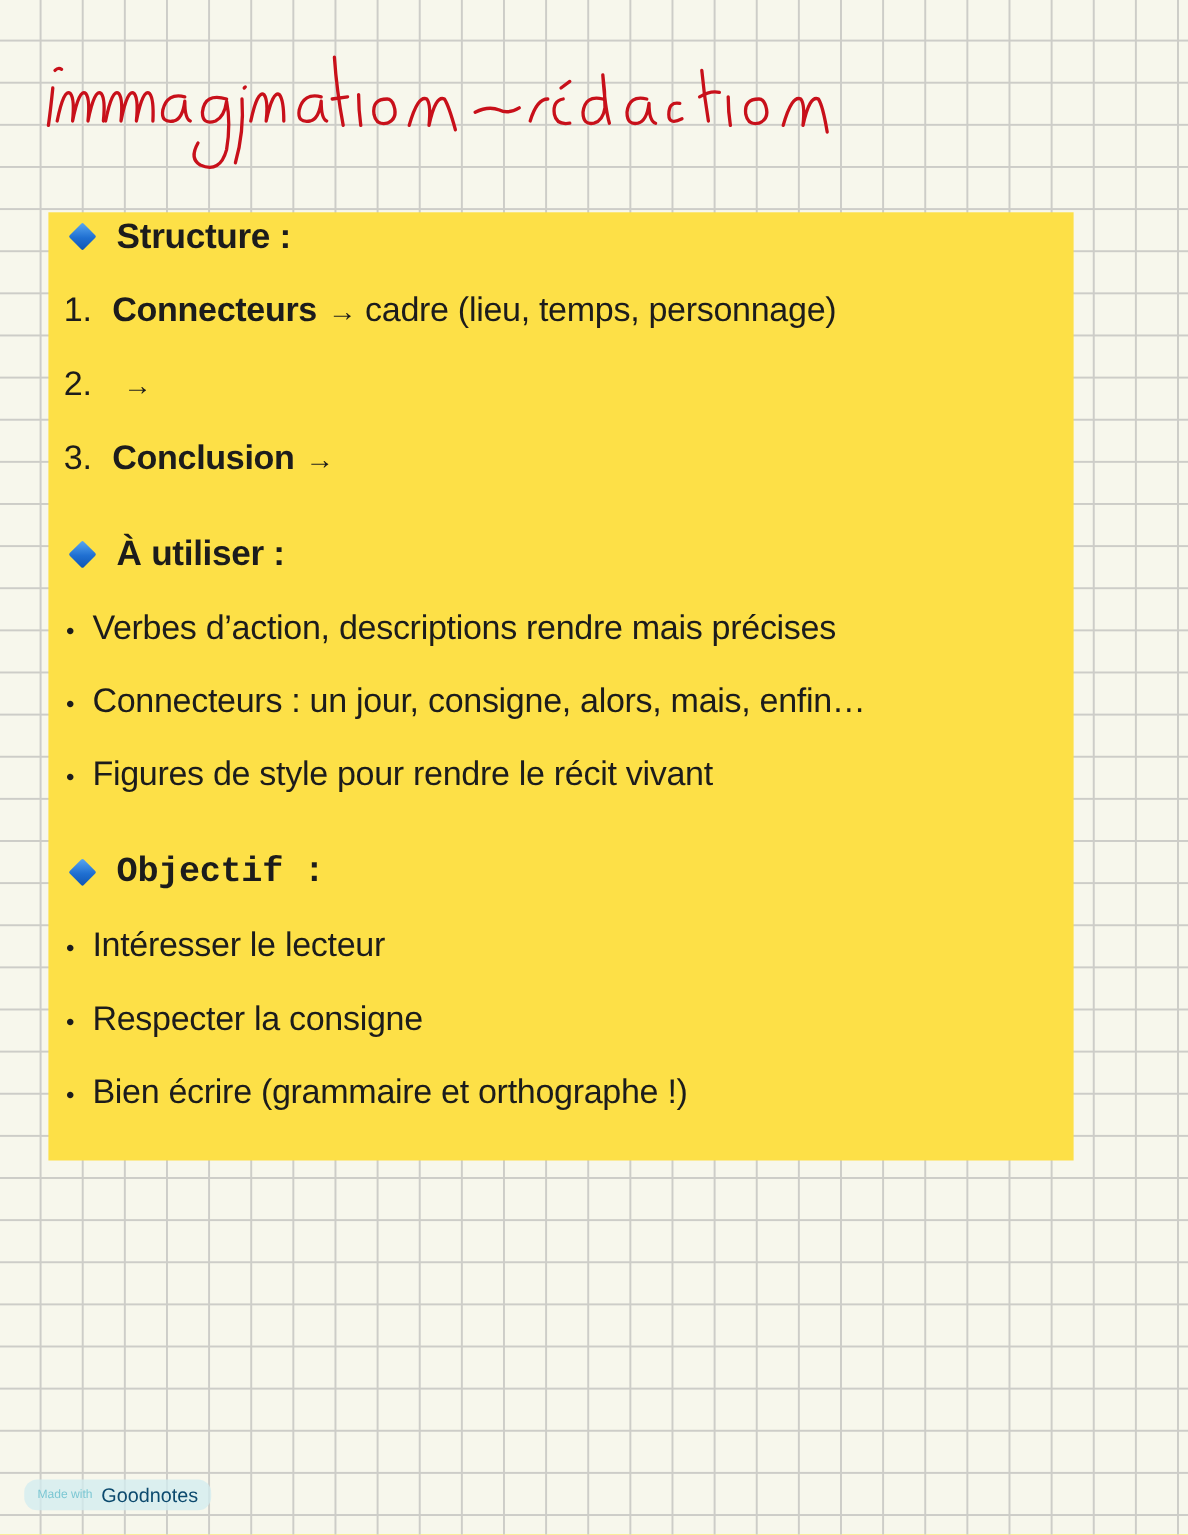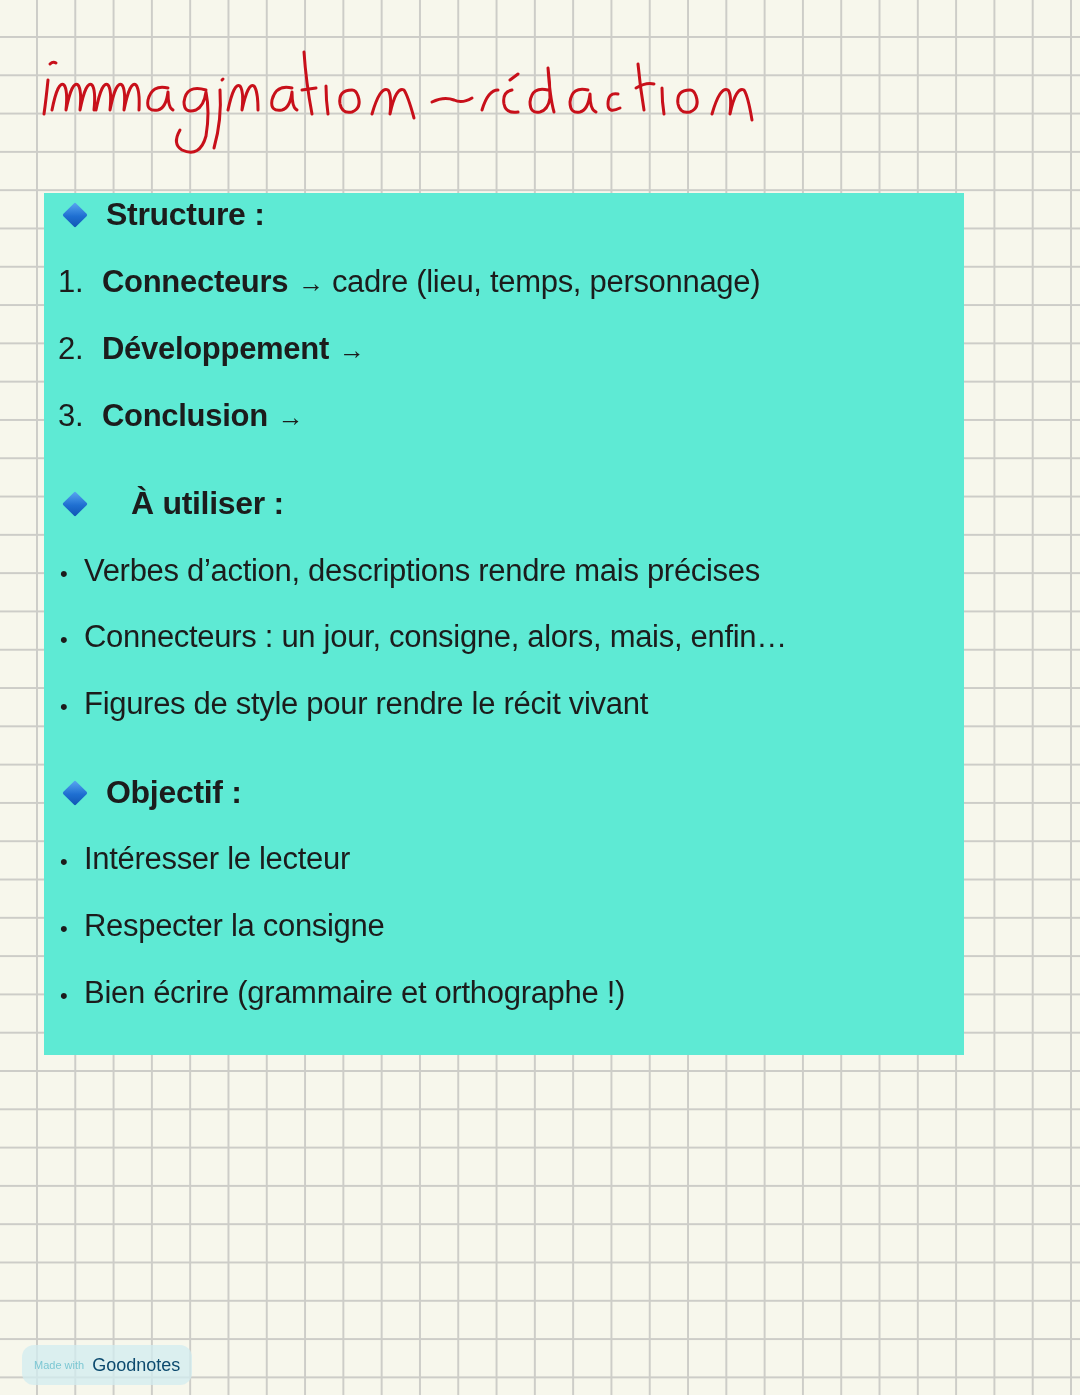--- a/index.html
+++ b/index.html
@@ -12,42 +12,43 @@
       background-size: 38.3px 38.3px;
       background-position: 36px 36px;
       font-family: "Liberation Sans", sans-serif;
     }
     .title-wrap {
       position: absolute; left: 40px; top: 50px; width: 980px; height: 110px;
     }
     .title-svg { position: absolute; left: 0; top: 0; }
     .card {
       position: absolute; left: 44px; top: 193px; width: 920px; height: 862px;
-      background: #5eead4;
+      background: #fde047;
+      padding-left: 12px;
     }
     .section-head {
       position: absolute; left: 18px; display: flex; align-items: center;
       font-weight: bold; font-size: 32px; color: #1c1c1c; letter-spacing: -0.3px;
     }
     .diamond {
       width: 22px; height: 22px; margin: 0 20px 0 2px;
       transform: rotate(45deg) scale(0.82, 0.82);
       background: linear-gradient(135deg, #5aa8f2 0%, #1f6fd1 55%, #0f55b3 100%);
       border-radius: 2px;
     }
     .row {
       position: absolute; left: 14px; font-size: 31px; color: #1c1c1c;
       display: flex; align-items: baseline; white-space: nowrap; letter-spacing: -0.3px;
     }
     .num { width: 44px; }
     .bold { font-weight: bold; }
     .arrow { margin: 0 8px 0 10px; font-size: 26px; }
     .bullet { width: 24px; font-size: 22px; padding-left: 2px; }
     .badge {
-      position: absolute; left: 22px; top: 1345px; height: 40px; width: 170px;
+      position: absolute; left: 22px; top: 1345px; height: 28px; width: 170px;
       background: rgba(210, 236, 240, 0.75); border-radius: 12px;
       display: flex; align-items: center; padding-left: 12px; box-sizing: border-box;
       filter: blur(0.3px);
     }
     .badge-small { font-size: 11px; color: #7cc7d3; margin-right: 8px; }
     .badge-brand { font-size: 18px; color: #0c4a6e; }
   </style>
 </head>
 <body>
 
@@ -114,48 +115,47 @@
   </div>
 
   <div class="row" style="top:71px;">
     <span class="num">1.</span>
     <span class="bold">Connecteurs</span>
     <span class="arrow">→</span>
     <span>cadre (lieu, temps, personnage)</span>
   </div>
   <div class="row" style="top:138px;">
     <span class="num">2.</span>
-    <span class="bold">Développement</span>
     <span class="arrow">→</span>
   </div>
   <div class="row" style="top:205px;">
     <span class="num">3.</span>
     <span class="bold">Conclusion</span>
     <span class="arrow">→</span>
   </div>
 
-  <div class="section-head" style="top:292px;gap:25px;">
+  <div class="section-head" style="top:292px;">
     <span class="diamond"></span>
     <span>À utiliser :</span>
   </div>
 
   <div class="row" style="top:360px;">
     <span class="bullet">•</span>
     <span>Verbes d’action, descriptions rendre mais précises</span>
   </div>
   <div class="row" style="top:426px;">
     <span class="bullet">•</span>
     <span>Connecteurs : un jour, consigne, alors, mais, enfin…</span>
   </div>
   <div class="row" style="top:493px;">
     <span class="bullet">•</span>
     <span>Figures de style pour rendre le récit vivant</span>
   </div>
 
-  <div class="section-head" style="top:581px;">
+  <div class="section-head" style="top:581px;font-family:Liberation Mono, monospace;">
     <span class="diamond"></span>
     <span>Objectif :</span>
   </div>
 
   <div class="row" style="top:648px;">
     <span class="bullet">•</span>
     <span>Intéresser le lecteur</span>
   </div>
   <div class="row" style="top:715px;">
     <span class="bullet">•</span>

